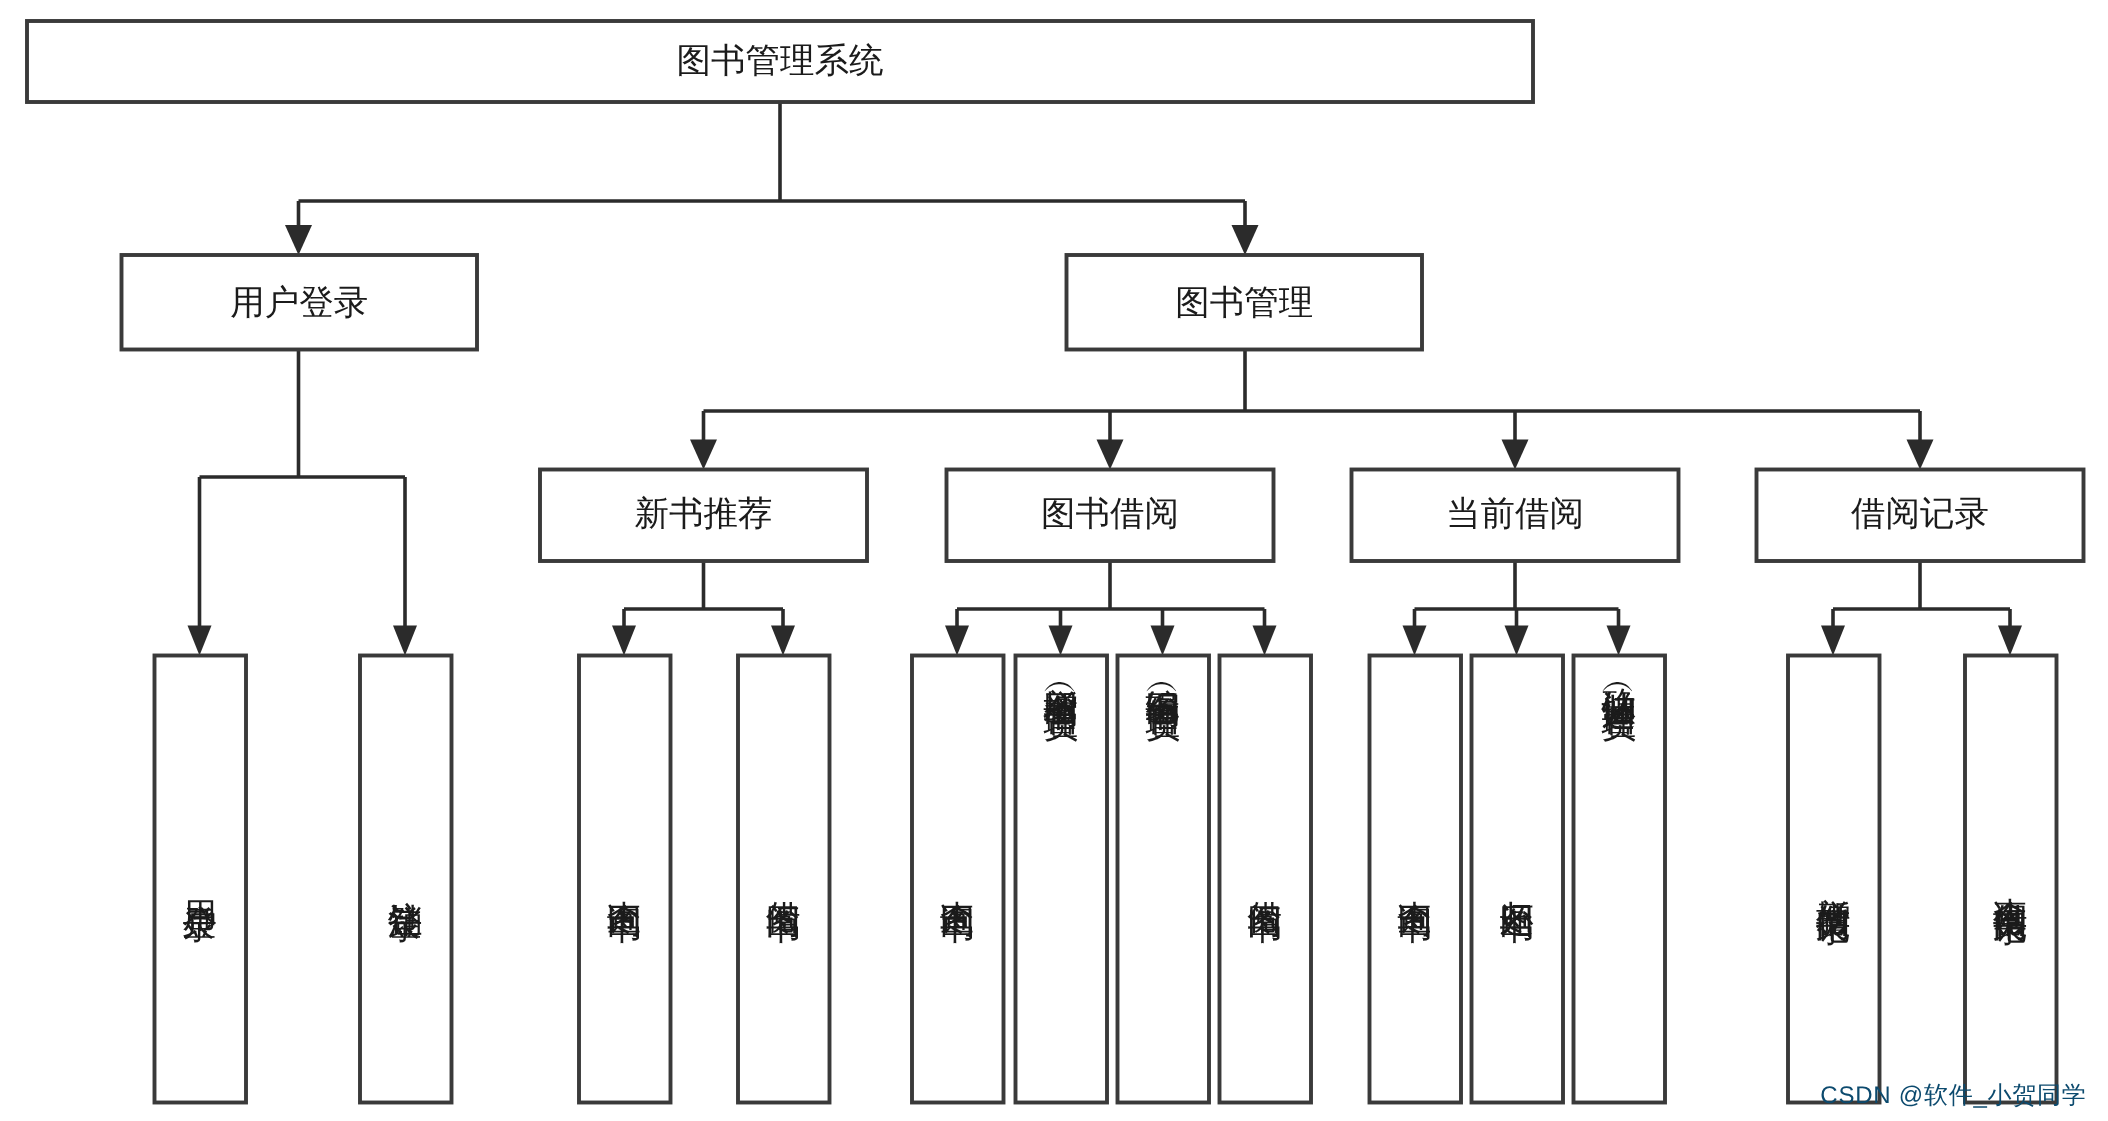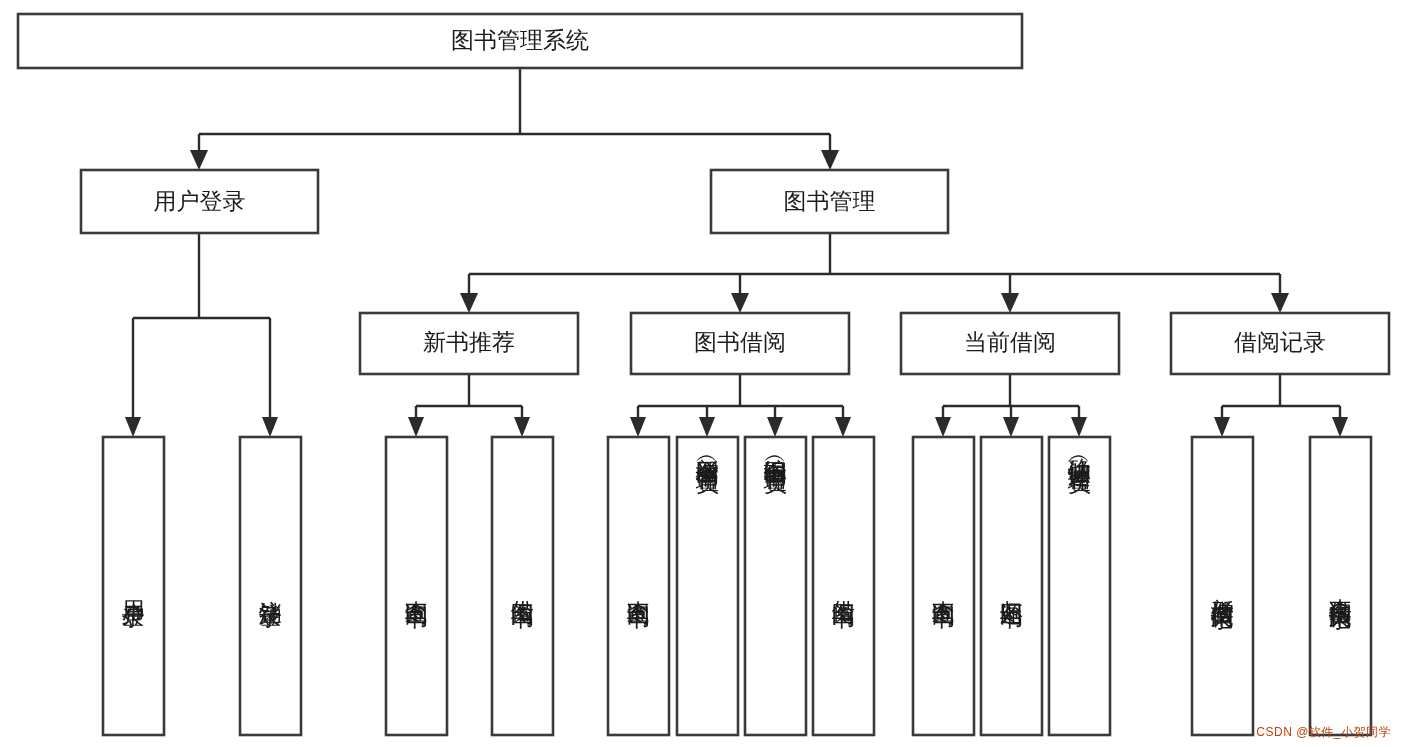--- a/index.html
+++ b/index.html
@@ -63,22 +63,22 @@
     letter-spacing: 2px;
     color: #1b1b1b;
     white-space: nowrap;
     text-align: center;
   }
   .watermark {
     position: absolute;
     right: 14px;
     bottom: 6px;
     font-family: "Liberation Sans", "DejaVu Sans", sans-serif;
-    font-size: 12px;
-    color: #c2410c;
+    font-size: 16px;
+    color: #0c4a6e;
     letter-spacing: 0.5px;
     white-space: nowrap;
   }
 </style>
 </head>
 <body>
 
 <div id="diagram-root">
 
   <svg id="flow-svg" viewBox="0 0 1405 747">

